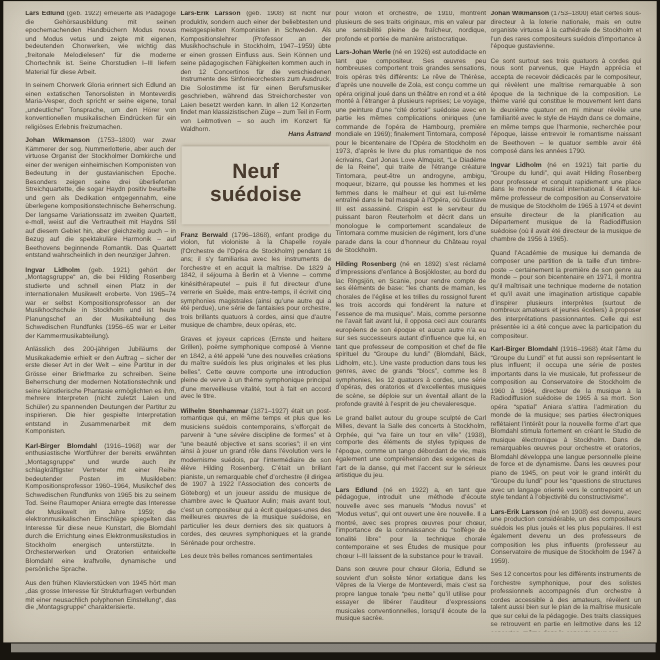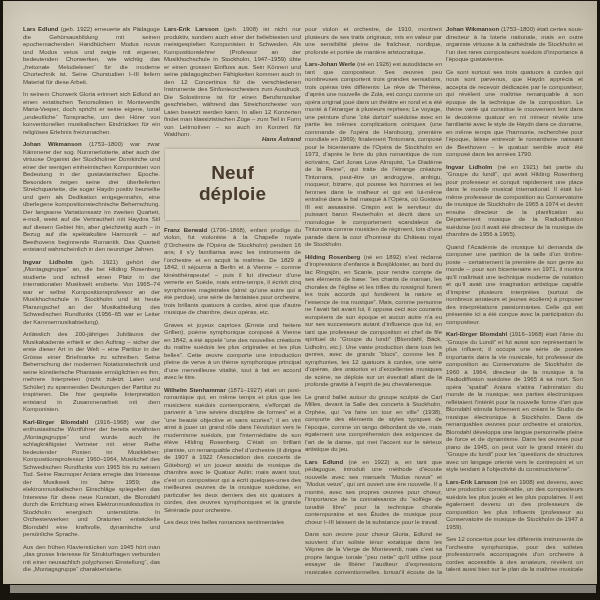--- a/index.html
+++ b/index.html
@@ -14,21 +14,21 @@
     background: linear-gradient(115deg, #d6d0c1 0%, #cec7b6 50%, #c5beac 100%);
     box-shadow: inset 0 0 30px rgba(70,60,40,0.18);
   }
   .bottom-strip {
     position: absolute; left: 10px; right: 4px; bottom: 7px; height: 8px;
     background: linear-gradient(90deg, #8d897f, #84807a);
   }
   .cols {
     position: absolute; inset: 0;
     padding: 9px 14px 10px 20px;
-    display: flex; gap: 4px; margin-top: 16px;
+    display: flex; gap: 4px;
   }
   .col { flex: 1 1 0; overflow: hidden; }
   .block {
     text-align: justify;
     font-size: 6px; line-height: 7.5px;
     color: #4a4236;
     margin-bottom: 5px;
   }
   .lead { font-weight: bold; color: #3a332a; }
   .sig-line {
@@ -66,21 +66,21 @@
         <p class="block"><span>Anlässlich des 200-jährigen Jubiläums der Musikakademie erhielt er den Auftrag – sicher der erste dieser Art in der Welt – eine Partitur in der Grösse einer Briefmarke zu schreiben. Seine Beherrschung der modernen Notationstechnik und seine künstlerische Phantasie ermöglichten es ihm, mehrere Interpreten (nicht zuletzt Laien und Schüler) zu spannenden Deutungen der Partitur zu inspirieren. Die hier gespielte Interpretation entstand in Zusammenarbeit mit dem Komponisten.</span></p>
         <p class="block"><span class="lead">Karl-Birger Blomdahl</span><span> (1916–1968) war der enthusiastische Wortführer der bereits erwähnten „Montagsgruppe“ und wurde auch ihr schlagkräftigster Vertreter mit einer Reihe bedeutender Posten im Musikleben: Kompositionsprofessor 1960–1964, Musikchef des Schwedischen Rundfunks von 1965 bis zu seinem Tod. Seine Raumoper Aniara erregte das Interesse der Musikwelt im Jahre 1959; die elektronmusikalischen Einschläge spiegelten das Interesse für diese neue Kunstart, die Blomdahl durch die Errichtung eines Elektronmusikstudios in Stockholm energisch unterstützte. In Orchesterwerken und Oratorien entwickelte Blomdahl eine kraftvolle, dynamische und persönliche Sprache.</span></p>
         <p class="block"><span>Aus den frühen Klavierstücken von 1945 hört man „das grosse Interesse für Strukturfragen verbunden mit einer neusachlich polyphonen Einstellung“, das die „Montagsgruppe“ charakterisierte.</span></p>
       </div>
 
       <div class="col">
         <p class="block"><span class="lead">Lars-Erik Larsson</span><span> (geb. 1908) ist nicht nur produktiv, sondern auch einer der beliebtesten und meistgespielten Komponisten in Schweden. Als Kompositionslehrer (Professor an der Musikhochschule in Stockholm, 1947–1959) übte er einen grossen Einfluss aus. Sein Können und seine pädagogischen Fähigkeiten kommen auch in den 12 Concertinos für die verschiedenen Instrumente des Sinfonieorchesters zum Ausdruck. Die Solostimme ist für einen Berufsmusiker geschrieben, während das Streichorchester von Laien besetzt werden kann. In allen 12 Konzerten findet man klassizistischen Züge – zum Teil in Form von Leitmotiven – so auch im Konzert für Waldhorn.</span></p>
         <div class="sig-line">Hans Åstrand</div>
         <div class="titlebox">
           <span class="title-line">Neuf</span>
-          <span class="title-line">déploie</span>
+          <span class="title-line">suédoise</span>
         </div>
         <p class="block"><span class="lead">Franz Berwald</span><span> (1796–1868), enfant prodige du violon, fut violoniste à la Chapelle royale (l’Orchestre de l’Opéra de Stockholm) pendant 16 ans; il s’y familiarisa avec les instruments de l’orchestre et en acquit la maîtrise. De 1829 à 1842, il séjourna à Berlin et à Vienne – comme kinésithérapeute! – puis il fut directeur d’une verrerie en Suède, mais entre-temps, il écrivit cinq symphonies magistrales (ainsi qu’une autre qui a été perdue), une série de fantaisies pour orchestre, trois brillants quatuors à cordes, ainsi que d’autre musique de chambre, deux opéras, etc.</span></p>
         <p class="block"><span>Graves et joyeux caprices (Ernste und heitere Grillen), poème symphonique composé à Vienne en 1842, a été appelé “une des nouvelles créations du maître suédois les plus originales et les plus belles”. Cette œuvre comporte une introduction pleine de verve à un thème symphonique principal d’une merveilleuse vitalité, tout à fait en accord avec le titre.</span></p>
         <p class="block"><span class="lead">Wilhelm Stenhammar</span><span> (1871–1927) était un post-romantique qui, en même temps et plus que les musiciens suédois contemporains, s’efforçait de parvenir à “une sévère discipline de formes” et à “une beauté objective et sans scories”; il en vint ainsi à jouer un grand rôle dans l’évolution vers le modernisme suédois, par l’intermédiaire de son élève Hilding Rosenberg. C’était un brillant pianiste, un remarquable chef d’orchestre (il dirigea de 1907 à 1922 l’Association des concerts de Göteborg) et un joueur assidu de musique de chambre avec le Quatuor Aulin; mais avant tout, c’est un compositeur qui a écrit quelques-unes des meilleures œuvres de la musique suédoise, en particulier les deux derniers des six quatuors à cordes, des œuvres symphoniques et la grande Sérénade pour orchestre.</span></p>
         <p class="block"><span>Les deux très belles romances sentimentales</span></p>
       </div>
 
       <div class="col">
         <p class="block"><span>pour violon et orchestre, de 1910, montrent plusieurs de ses traits originaux, mis en valeur par une sensibilité pleine de fraîcheur, nordique, profonde et portée de manière aristocratique.</span></p>
         <p class="block"><span class="lead">Lars-Johan Werle</span><span> (né en 1926) est autodidacte en tant que compositeur. Ses œuvres peu nombreuses comportent trois grandes sensations, trois opéras très différents: Le rêve de Thérèse, d’après une nouvelle de Zola, est conçu comme un opéra original joué dans un théâtre en rond et a été monté à l’étranger à plusieurs reprises; Le voyage, une peinture d’une “cité dortoir” suédoise avec en partie les mêmes complications oniriques (une commande de l’opéra de Hambourg, première mondiale en 1969); finalement Tintomara, composé pour le bicentenaire de l’Opéra de Stockholm en 1973, d’après le livre du plus romantique de nos écrivains, Carl Jonas Love Almquist, “Le Diadème de la Reine”, qui traite de l’étrange créature Tintomara, peut-être un androgyne, ambigu, moqueur, bizarre, qui pousse les hommes et les femmes dans le malheur et qui est lui-même entraîné dans le bal masqué à l’Opéra, où Gustave III est assassiné. Crispin est le serviteur du puissant baron Reuterholm et décrit dans un monologue le comportement scandaleux de Tintomara comme musicien de régiment, lors d’une parade dans la cour d’honneur du Château royal de Stockholm.</span></p>

